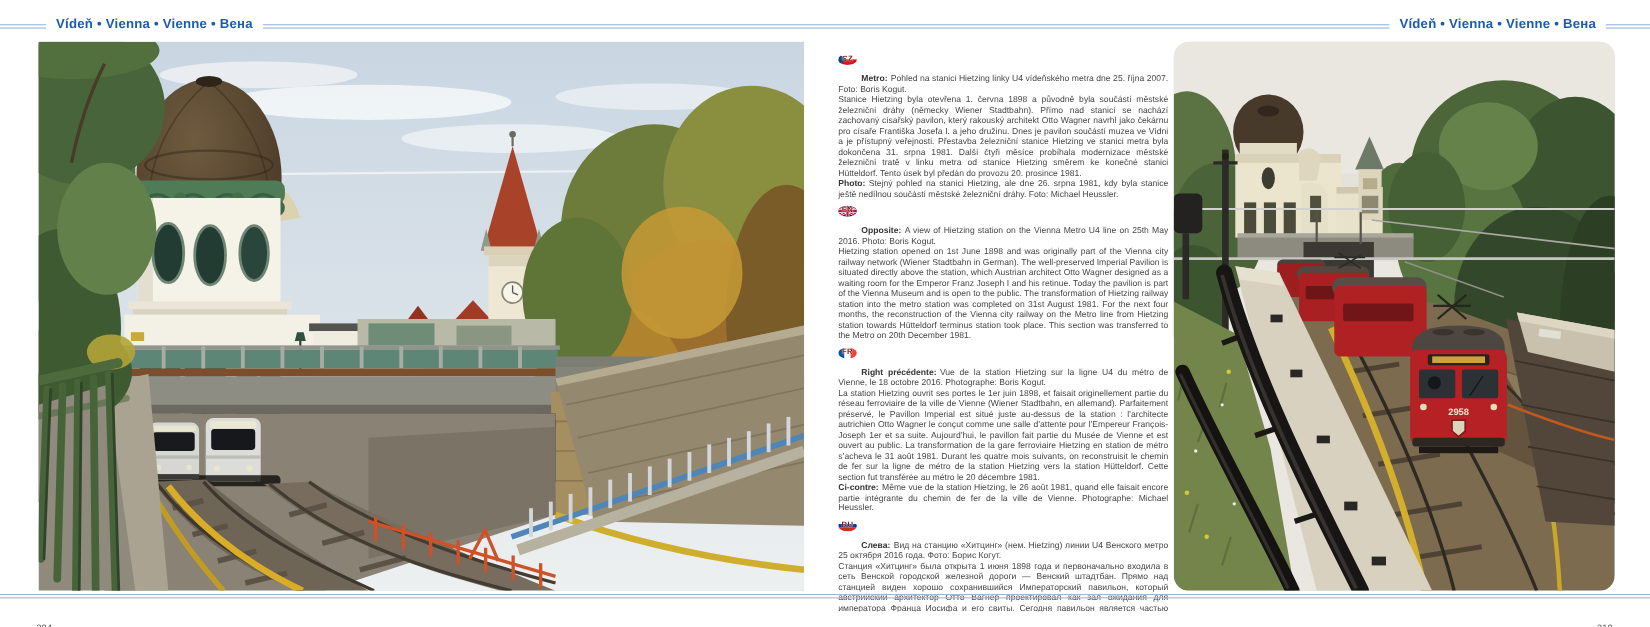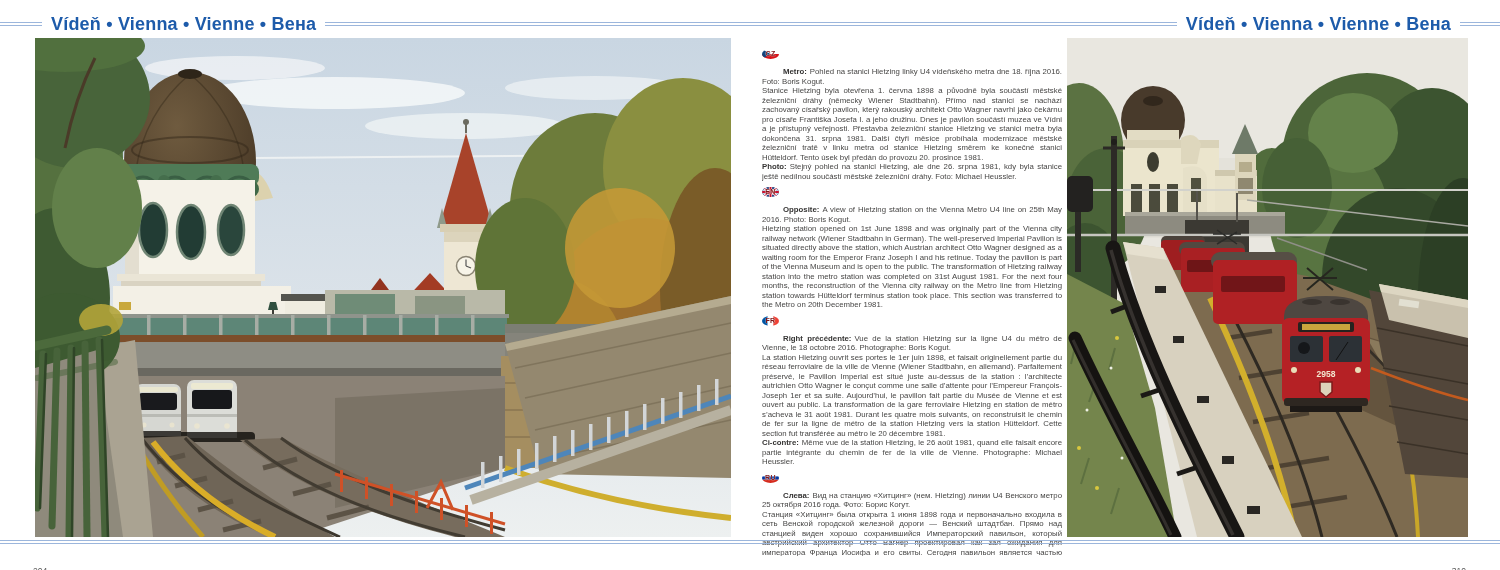--- a/index.html
+++ b/index.html
@@ -2,27 +2,27 @@
 <html><head>
 <meta charset="utf-8">
 <style>
   html,body{margin:0;padding:0;}
   body{width:1500px;height:570px;position:relative;background:#fff;
        font-family:"Liberation Sans", sans-serif;overflow:hidden;}
   .rule{position:absolute;left:0;width:100%;height:2px;
         border-top:1px solid #9cb6dc;border-bottom:1px solid #9cb6dc;}
   .rule-top{top:22px;}
   .rule-bottom{top:540px;}
-  .title{position:absolute;top:14px;font-size:18px;font-weight:bold;color:#1d5baa;
+  .title{position:absolute;top:14px;font-size:12px;font-weight:bold;color:#1d5baa;
          background:#fff;padding:0 9px;white-space:nowrap;letter-spacing:.2px;z-index:2;}
   .title-left{left:42px;}
   .title-right{right:40px;}
   .photo{position:absolute;top:38px;overflow:hidden;background:#ddd;}
   .photo-left{left:35px;width:696px;height:499px;}
-  .photo-right{left:1067px;width:401px;height:499px;}
+  .photo-right{left:1067px;width:401px;height:499px;border-radius:14px;}
   .pagenum{position:absolute;top:566px;font-size:8.5px;color:#5a5a5a;}
   .pagenum-left{left:33px;}
   .pagenum-right{right:34px;}
   .txtcol{position:absolute;left:762px;top:49px;width:300px;height:507px;overflow:hidden;
           font-size:7.8px;line-height:9.5px;color:#474645;text-align:justify;}
   .sec{margin-bottom:6px;}
   .sec p{margin:0;}
   .cap b{color:#353433;margin-right:3px;}
   .cap span{white-space:pre-line;}
   .flag{display:inline-block;position:relative;width:17px;height:10px;
@@ -445,21 +445,21 @@
                 <ellipse cx="8.5" cy="5" rx="8.5" ry="5"></ellipse>
               </clipPath>
             </defs>
         <g clip-path="url(#fcz)">
               <rect width="17" height="5" fill="#fff"></rect>
               <rect y="5" width="17" height="5" fill="#d7141a"></rect>
               <path d="M0,0 L8.5,5 L0,10 Z" fill="#11457e"></path>
             </g>
           </svg>
         <span class="code">CZ</span>
-      </span><b>Metro:</b><span>Pohled na stanici Hietzing linky U4 vídeňského metra dne 18. října 2016. Foto: Boris Kogut.</span>
+      </span><b>Metro:</b><span>Pohled na stanici Hietzing linky U4 vídeňského metra dne 25. října 2007. Foto: Boris Kogut.</span>
     </p>
     <p class="body">Stanice Hietzing byla otevřena 1. června 1898 a původně byla součástí městské železniční dráhy (německy Wiener Stadtbahn). Přímo nad stanicí se nachází zachovaný císařský pavilon, který rakouský architekt Otto Wagner navrhl jako čekárnu pro císaře Františka Josefa I. a jeho družinu. Dnes je pavilon součástí muzea ve Vídni a je přístupný veřejnosti. Přestavba železniční stanice Hietzing ve stanici metra byla dokončena 31. srpna 1981. Další čtyři měsíce probíhala modernizace městské železniční tratě v linku metra od stanice Hietzing směrem ke konečné stanici Hütteldorf. Tento úsek byl předán do provozu 20. prosince 1981.</p>
     <p class="cap"><b>Photo:</b><span>Stejný pohled na stanici Hietzing, ale dne 26. srpna 1981, kdy byla stanice ještě nedílnou součástí městské železniční dráhy. Foto: Michael Heussler.</span></p>
   </div>
 
   <div class="sec">
     <p class="cap">
       <span class="flag">
         <svg width="17" height="10" viewBox="0 0 17 10">
             <defs>

